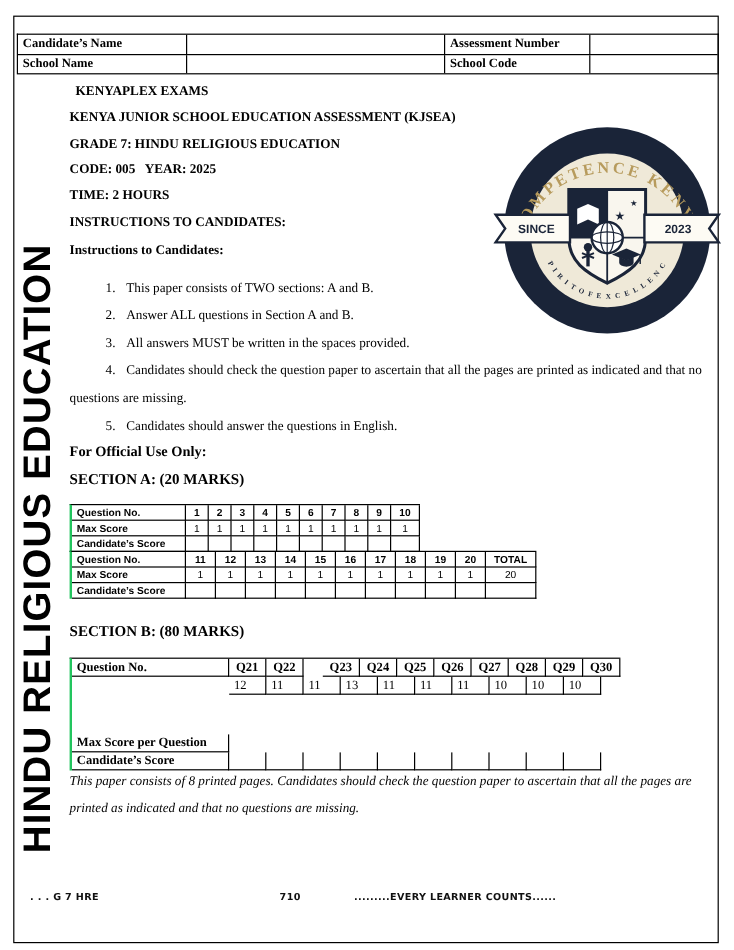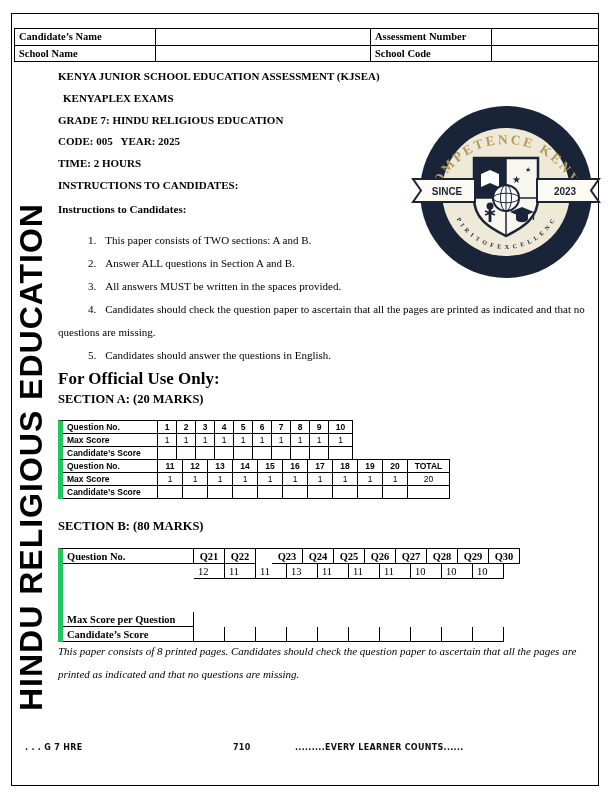--- a/index.html
+++ b/index.html
@@ -24,26 +24,26 @@
           font-size:32px;letter-spacing:1px;white-space:nowrap;
           display:flex;align-items:center}
 
   
   .hdr{left:58px;top:70px;width:545px}
   .hline{height:21.8px;font-weight:700;font-size:11px;white-space:pre}
   .instr-title{left:58px;top:203px;font-weight:700;font-size:11px}
   .ilist{left:58px;top:229px;width:541px;font-size:11px;line-height:23px}
   .li{text-indent:30px}
   .li .num{margin-right:9px}
-  .official{left:58px;top:369px;font-weight:700;font-size:17px}
+  .official{left:58px;top:369px;font-weight:700;font-size:12px}
   .sec-a-title{left:58px;top:392px;font-weight:700;font-size:12.5px}
   .sec-b-title{left:58px;top:519px;font-weight:700;font-size:12.5px}
 
   
-  .tbl{position:absolute;border-left:5px solid #22c55e;border-top:1px solid #000}
+  .tbl{position:absolute;border-left:2px solid #22c55e;border-top:1px solid #000}
   .trow{display:flex}
   .tcell{box-sizing:border-box;border-right:1px solid #000;border-bottom:1px solid #000;
          display:flex;align-items:center;justify-content:center;overflow:hidden;white-space:nowrap}
   .tcell.lab{justify-content:flex-start;padding-left:4px}
   .tcell.b{font-weight:700}
   .tbl-a .tcell{height:13px;font-family:"Liberation Sans",sans-serif;font-size:8.5px}
   .tbl-b .tcell{height:15px;font-family:"Liberation Serif",serif;font-size:10.5px}
   .tbl-b .trow:nth-child(2) .tcell:not(.lab){justify-content:flex-start;padding-left:4px}
 
   .note{left:58px;top:640px;width:540px;font-style:italic;font-size:11px;line-height:23px}
@@ -70,22 +70,22 @@
     <div class="mcell mc1">School Name</div>
     <div class="mcell mc2"></div>
     <div class="mcell mc3">School Code</div>
     <div class="mcell mc4"></div>
   </div>
 </div>
 
 <div class="abs vtitle">HINDU RELIGIOUS EDUCATION</div>
 
 <div class="abs hdr">
+  <div class="hline" style="padding-left:5px">KENYAPLEX EXAMS</div>
   <div class="hline">KENYA JUNIOR SCHOOL EDUCATION ASSESSMENT (KJSEA)</div>
-  <div class="hline" style="padding-left:5px">KENYAPLEX EXAMS</div>
   <div class="hline">GRADE 7: HINDU RELIGIOUS EDUCATION</div>
   <div class="hline">CODE: 005&nbsp;&nbsp; YEAR: 2025</div>
   <div class="hline">TIME: 2 HOURS</div>
   <div class="hline">INSTRUCTIONS TO CANDIDATES:</div>
 </div>
 
 <div class="abs instr-title">Instructions to Candidates:</div>
 
 <div class="abs ilist">
   <div class="li"><span class="num">1.</span><span>This paper consists of TWO sections: A and B.</span></div>

